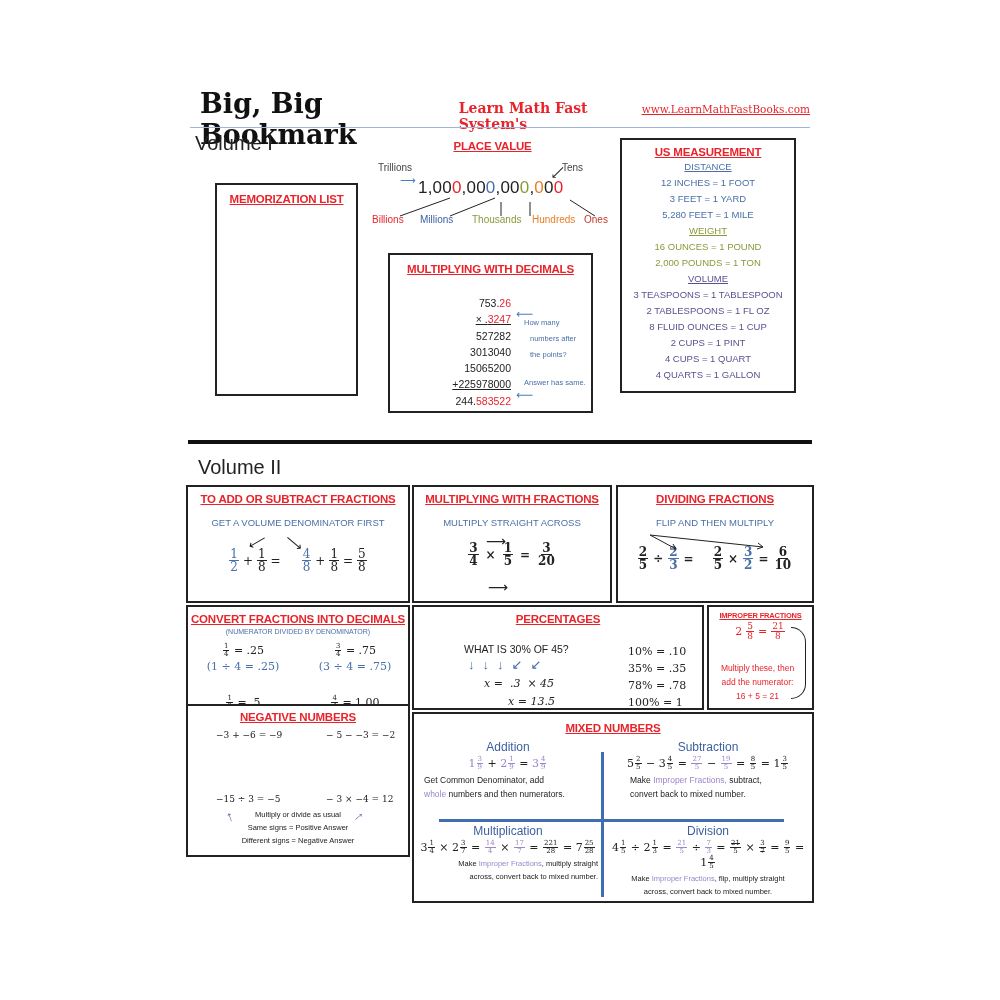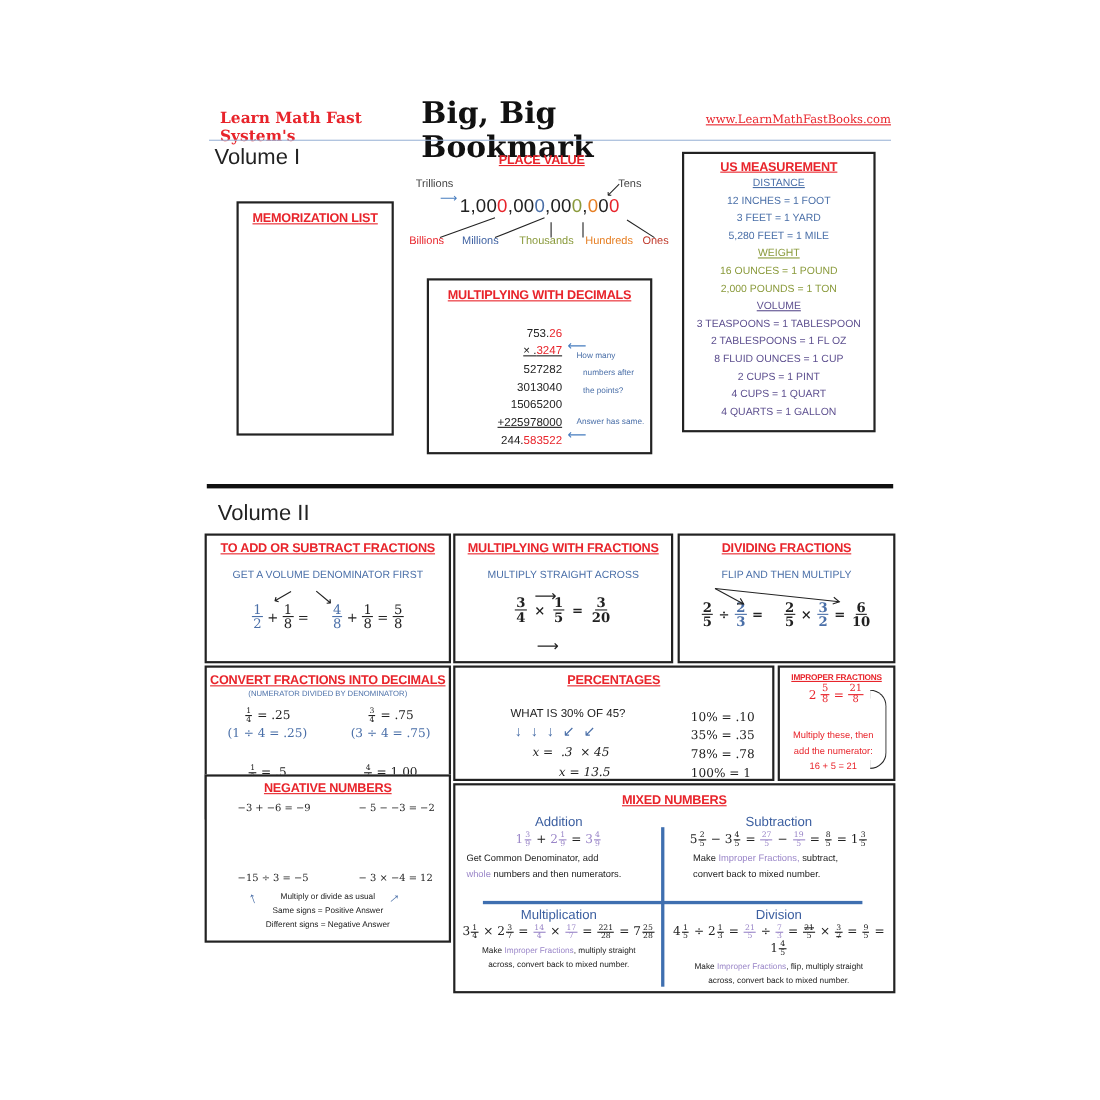--- a/index.html
+++ b/index.html
@@ -17,22 +17,22 @@
   .center{text-align:center;}
   .frac{display:inline-flex;flex-direction:column;align-items:center;vertical-align:middle;line-height:1;margin:0 1px;}
   .frac .n{border-bottom:1px solid currentColor;padding:0 1px;}
   .frac .d{padding:0 1px;}
   .row{display:flex;align-items:center;justify-content:center;gap:3px;}
 </style>
 </head>
 <body>
 
 <div class="abs" style="left:200px;top:88px;width:610px;height:36px;display:flex;align-items:baseline;gap:6px;">
+  <span class="ser" style="font-weight:bold;font-size:27px;color:#111;">Big, Big Bookmark</span>
   <span class="ser red" style="font-weight:bold;font-size:14px;">Learn Math Fast System's</span>
-  <span class="ser" style="font-weight:bold;font-size:27px;color:#111;">Big, Big Bookmark</span>
   <span class="ser red" style="font-size:10.5px;text-decoration:underline;text-align:center;">www.LearnMathFastBooks.com</span>
 </div>
 <div class="abs" style="left:190px;top:127px;width:620px;height:1px;background:#9fb6d8;"></div>
 
 <div class="abs" style="left:195px;top:132px;font-size:20px;color:#222;">Volume I</div>
 
 <div class="abs" style="left:370px;top:140px;width:245px;height:95px;">
   <div class="ttl" style="position:absolute;left:0;right:0;top:0;">PLACE VALUE</div>
   <div class="abs" style="left:8px;top:22px;font-size:10px;color:#444;">Trillions</div>
   <div class="abs" style="left:192px;top:22px;font-size:10px;color:#444;">Tens</div>
@@ -344,21 +344,21 @@
           <span class="n">17</span>
           <span class="d">7</span>
         </span> = <span class="frac" style="font-size:7px;">
           <span class="n">221</span>
           <span class="d">28</span>
         </span> = 7<span class="frac" style="font-size:7px;">
           <span class="n">25</span>
           <span class="d">28</span>
         </span>
     </div>
-    <div style="font-size:7.5px;line-height:13px;">
+    <div style="font-size:7.5px;line-height:13px;text-align:right;">
       <div><span>Make </span><span class="lav">Improper Fractions</span><span>, multiply straight</span></div>
       <div>across, convert back to mixed number.</div>
     </div>
   </div>
 
   <div class="abs center" style="left:194px;top:110px;width:200px;">
     <div style="font-size:12px;color:#3c5fa0;">Division</div>
     <div class="ser" style="font-size:11px;margin:2px 0;">
       4<span class="frac" style="font-size:7px;">
           <span class="n">1</span>

